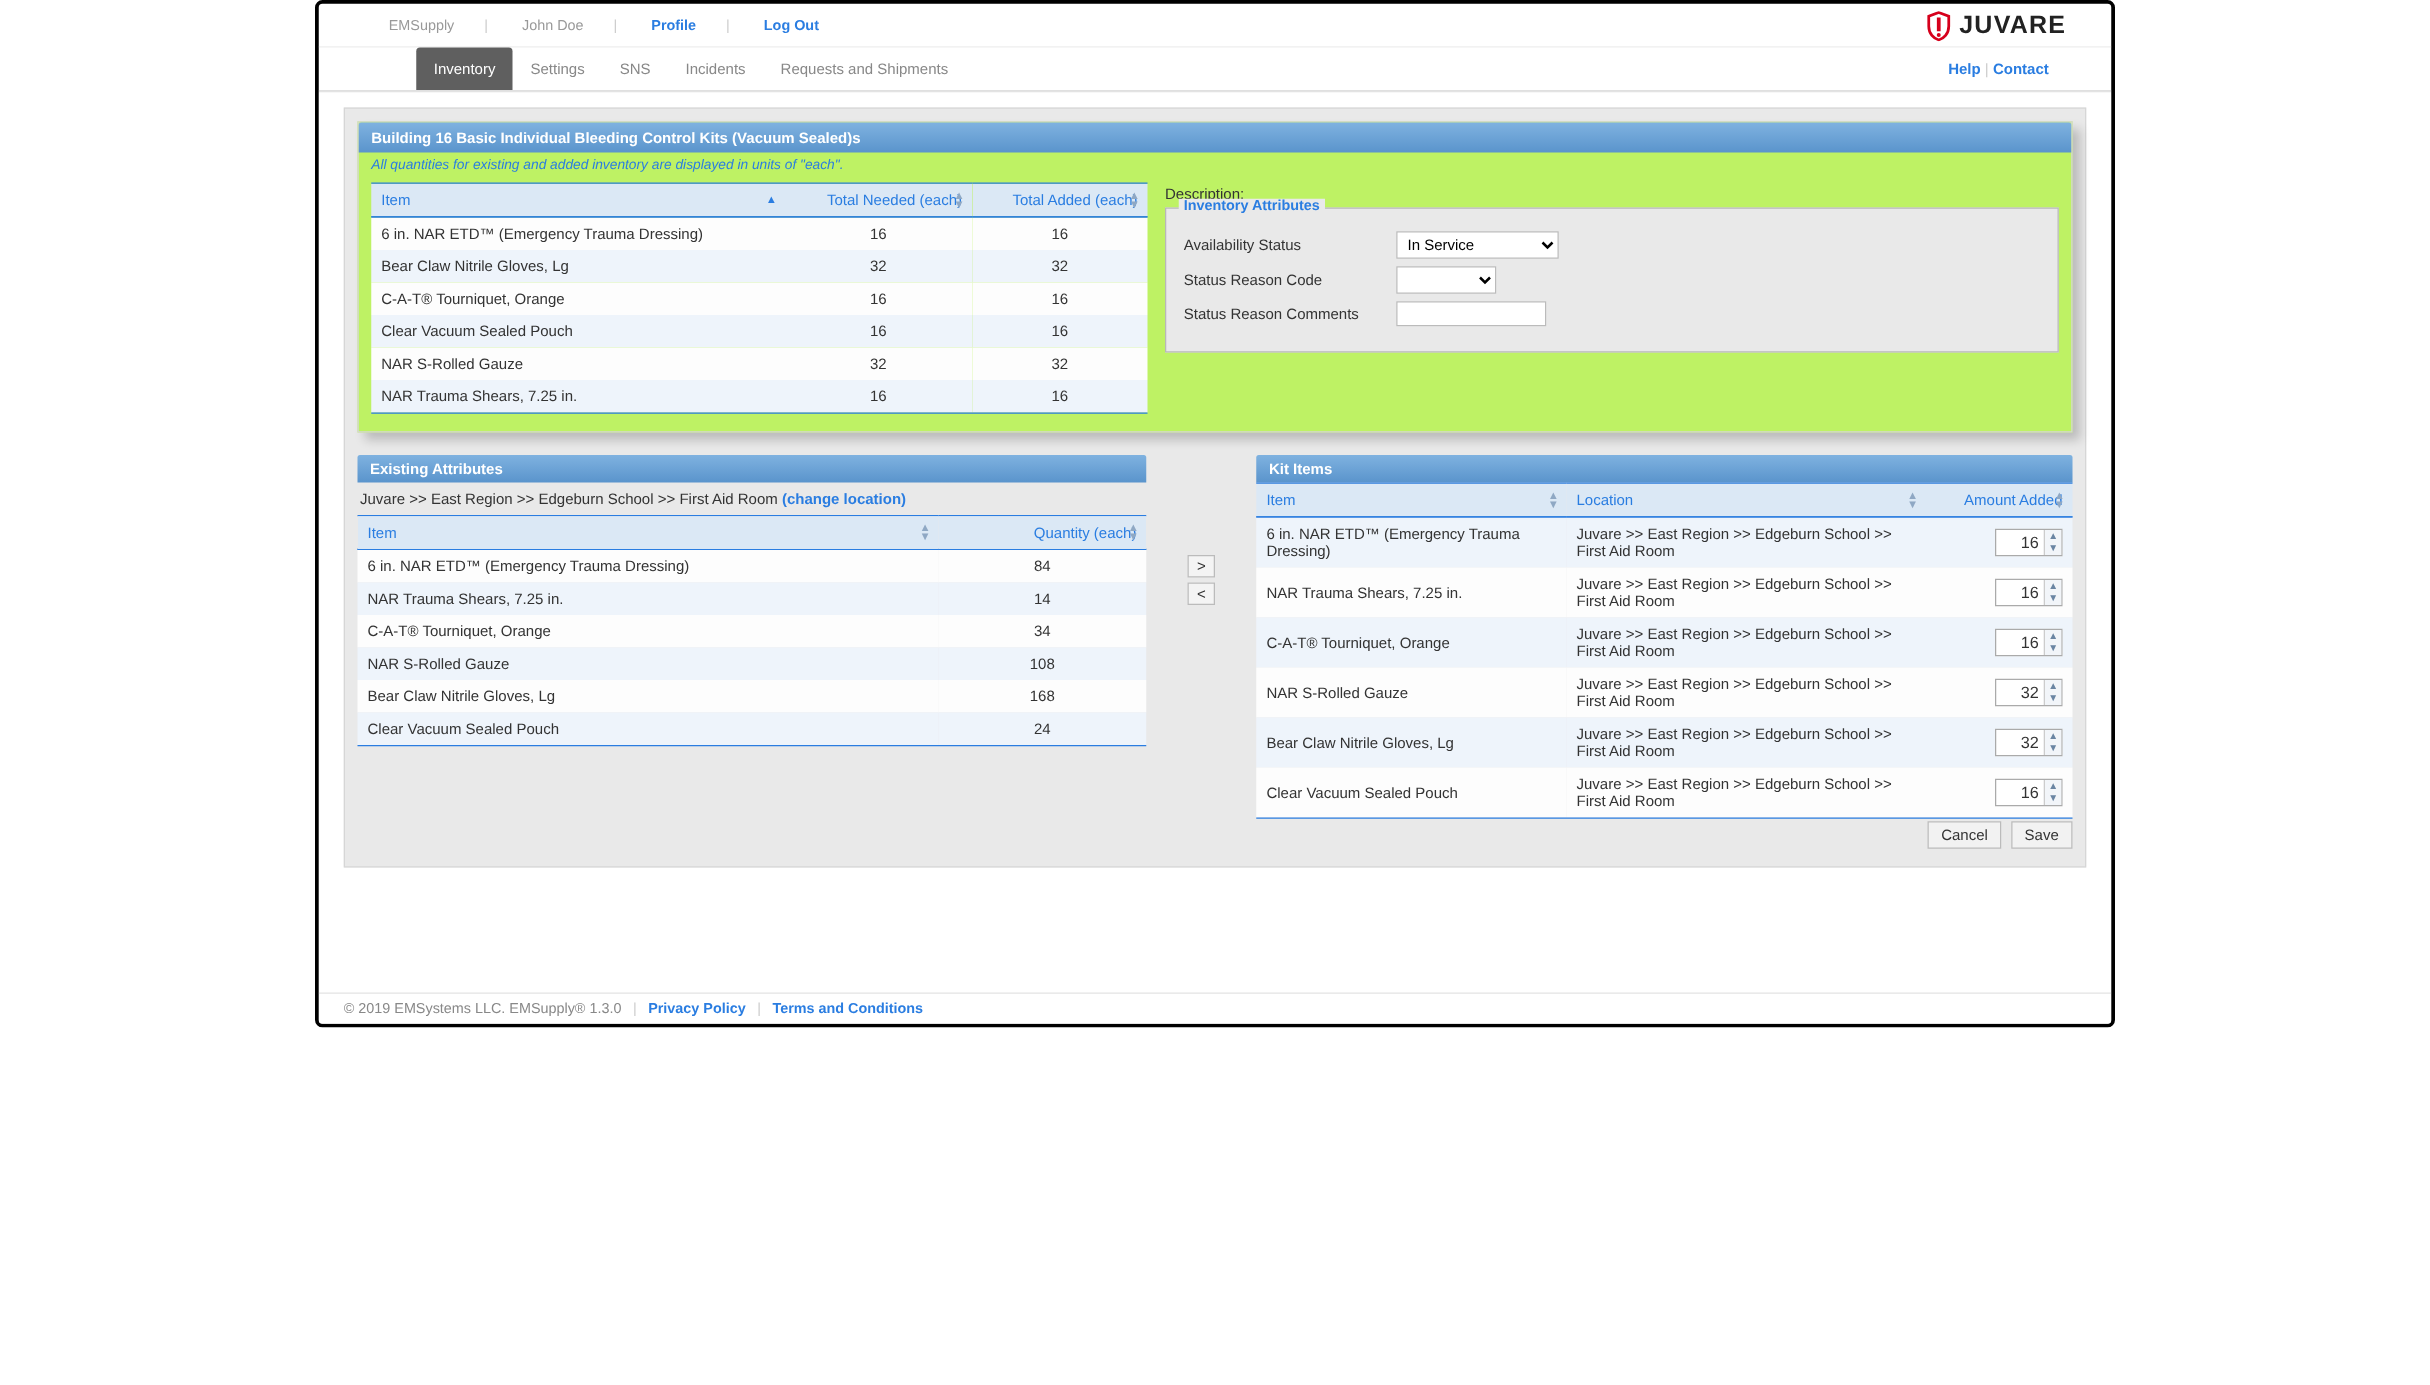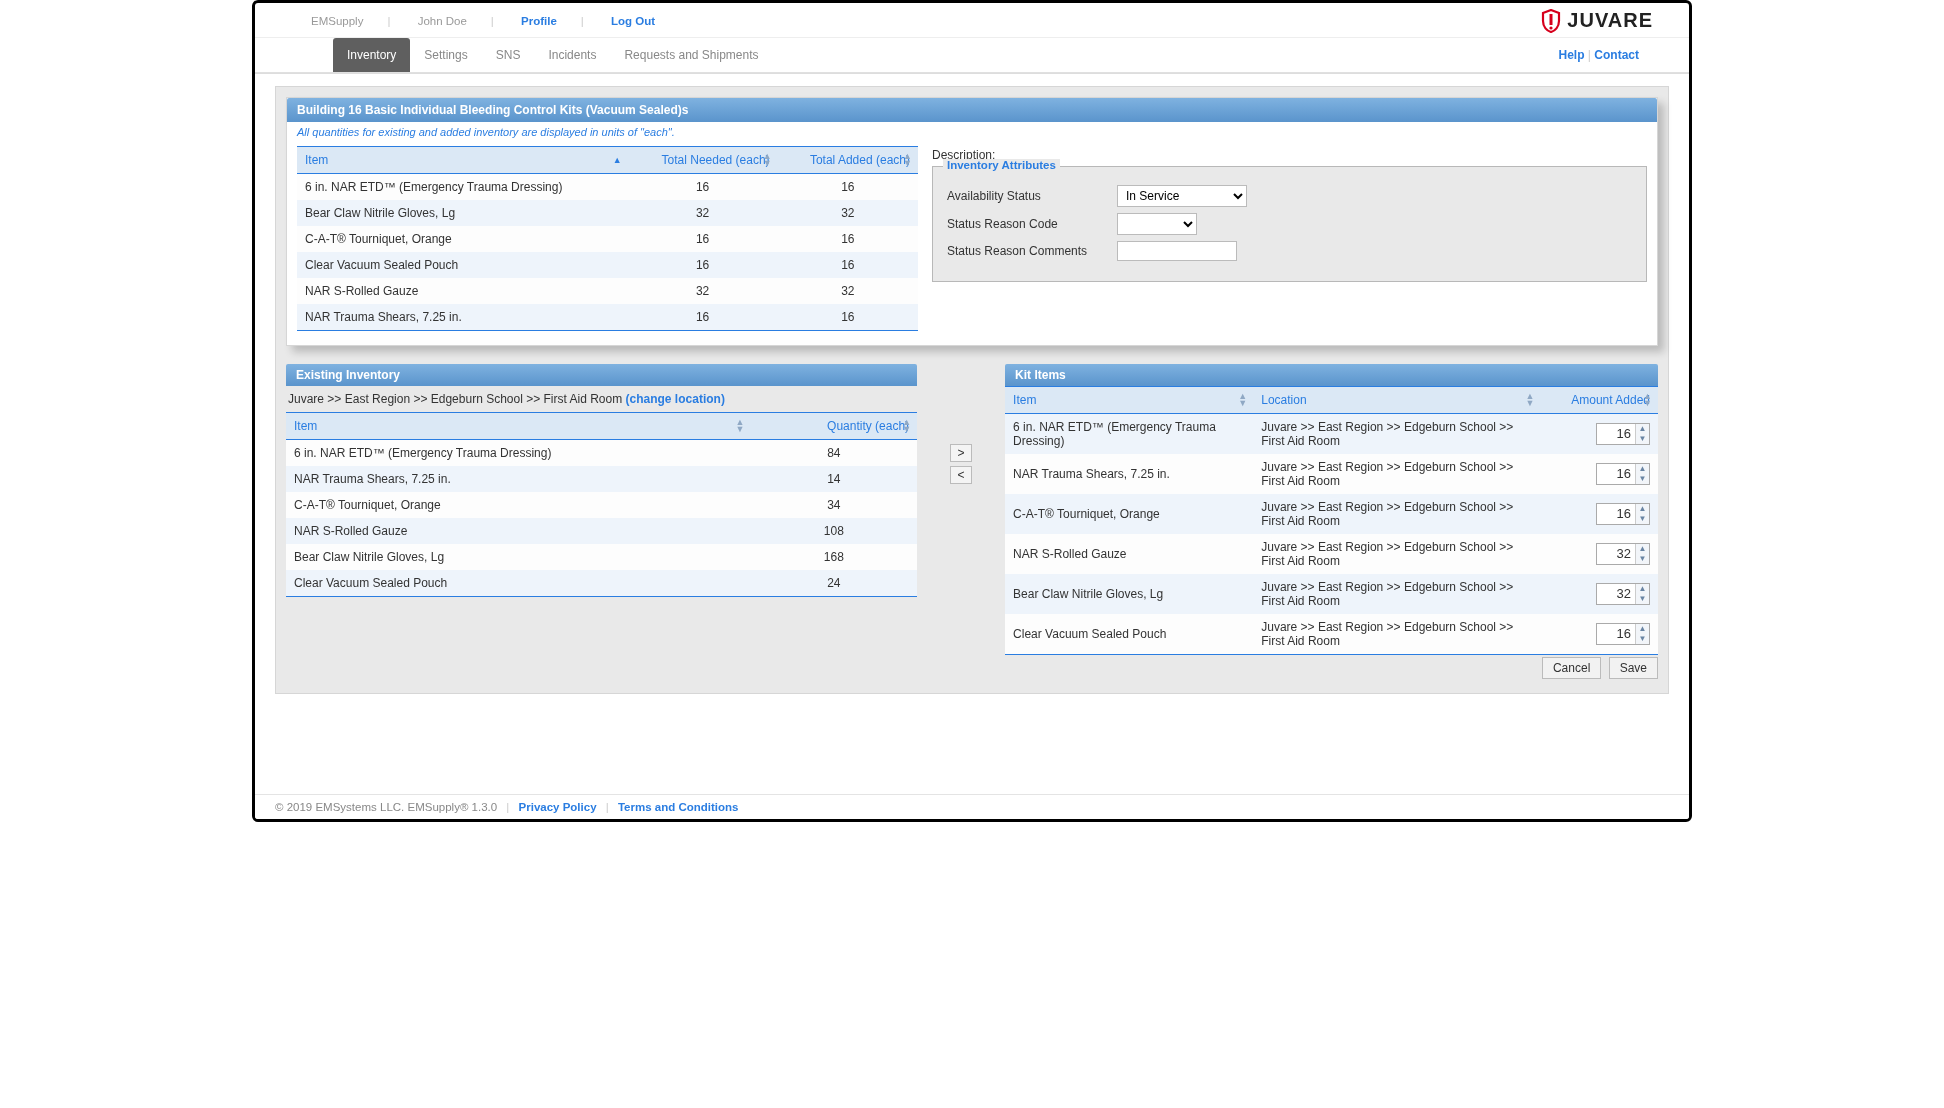--- a/index.html
+++ b/index.html
@@ -16,21 +16,21 @@
   .tabbar .tabs { display:flex; gap:0; }
   .tab { padding:10px 14px 10px; font-size:12px; color:#888; cursor:pointer; border-radius:3px 3px 0 0;}
   .tab.active { background:#5f5f5f; color:#fff;margin-left:42px;}
   .rightlinks { padding:10px 14px; font-size:12px; color:#ccc;}
   .subtabbar { background:#3a3a3a; padding:0 36px; display:flex;}
   .subtab { padding:8px 12px; color:#ddd; font-size:12px; cursor:pointer; border-radius:3px;}
   .subtab.active { background:#666; color:#fff; margin:2px 4px;}
   .subtab:not(.active){ margin:2px 4px;}
   .content-wrap { padding:12px 20px; background:#fff; flex:1; overflow:auto;}
   .panel-outer { background:#e9e9e9; padding:10px; border:1px solid #d6d6d6;}
-  .main-card { background:#ffffff; box-shadow:6px 6px 8px rgba(0,0,0,0.2); border:1px solid #d6d6d6; padding-bottom:6px; margin-bottom:14px;}
+  .main-card { background:#bef264; box-shadow:6px 6px 8px rgba(0,0,0,0.2); border:1px solid #d6d6d6; padding-bottom:6px; margin-bottom:14px;}
   .title-bar { background:linear-gradient(#7fb2e0,#5a94cc); color:#fff; font-weight:bold; padding:5px 10px; font-size:12px; border-radius:2px 2px 0 0;}
   .note { color:#2a7de1; font-style:italic; font-size:11px; padding:4px 10px;}
   .upper-grid { display:flex; gap:14px; padding:4px 10px 8px;}
   .upper-left { flex:0 0 46%; }
   .upper-right { flex:1; padding-top:2px;}
   table.data { width:100%; border-collapse:collapse; font-size:12px;}
   table.data th { background:#dbe8f5; color:#2a7de1; font-weight:normal; text-align:left; padding:6px 8px; border-top:1px solid #2a7de1; border-bottom:1px solid #2a7de1; position:relative;}
   .th-right { text-align:right !important;}
   .sort-ind { position:absolute; right:6px; top:50%; transform:translateY(-50%); font-size:9px; color:#8fa8c4; line-height:7px;}
   .sort-ind.asc-active .up{ color:#2a7de1;}
@@ -183,21 +183,21 @@
                 <label>Status Reason Comments</label>
                 <input type="text" value="" style="">
               </div>
             </div>
           </div>
         </div>
       </div>
 
       <div class="lower-grid">
         <div class="col-left">
-          <div class="sec-title-bar">Existing Inventory</div>
+          <div class="sec-title-bar">Existing Attributes</div>
           <div class="breadcrumb">
             <span>Juvare &gt;&gt; East Region &gt;&gt; Edgeburn School &gt;&gt; First Aid Room </span><span class="link">(change location)</span>
           </div>
           <table class="data striped">
             <thead>
                   <tr>
               <th><span>Item</span>
                 <span class="sort-ind"><span class="up">▲</span><br><span>▼</span></span></th>
               <th class="th-right"><span>Quantity (each)</span>
                 <span class="sort-ind"><span class="up">▲</span><br><span>▼</span></span></th>

